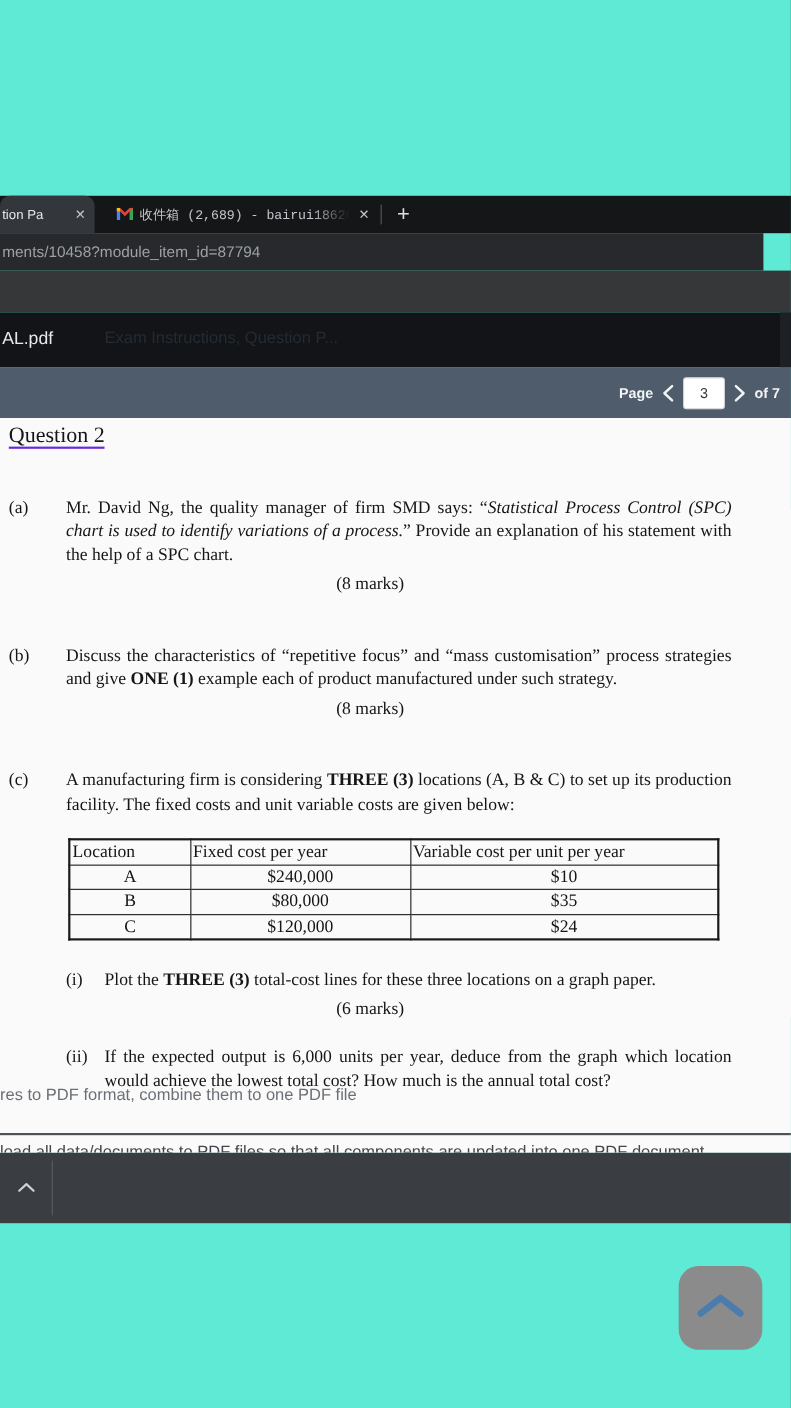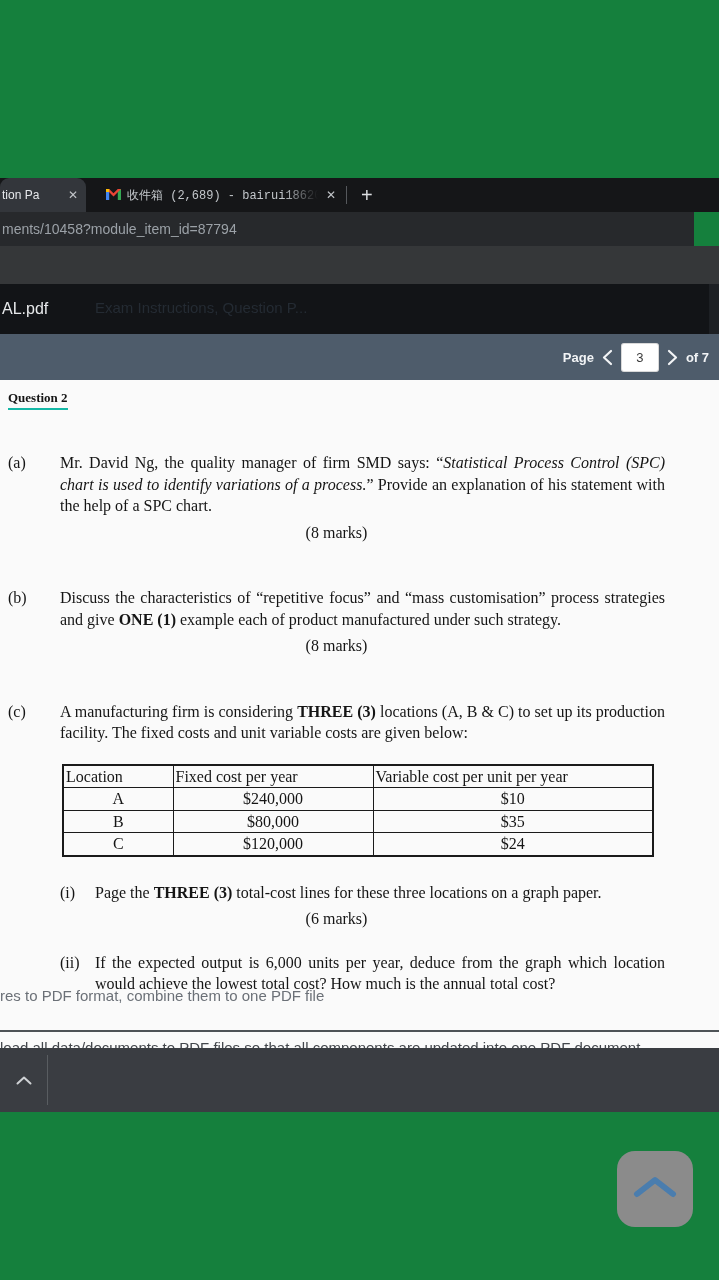--- a/index.html
+++ b/index.html
@@ -1,16 +1,16 @@
 <!DOCTYPE html>
 <html><head>
 <meta charset="utf-8">
 <style>
   html,body{margin:0;padding:0;background:#000;}
-  .screen{position:relative;width:719px;height:1280px;background:#15803d;overflow:hidden;
+  .screen{position:relative;width:719px;height:1280px;background:#5eead4;overflow:hidden;
           font-family:"Liberation Sans",sans-serif;}
 
   
   .tabbar{position:absolute;left:0;top:178px;width:719px;height:34px;background:#151618;
           display:flex;align-items:stretch;}
   .tab{display:flex;align-items:center;font-size:12px;}
   .tab-active{width:78px;background:#33363b;border-radius:9px 9px 0 0;color:#e5e7ea;
               padding:0 6px 0 2px;}
   .tab-title{flex:1;white-space:nowrap;overflow:hidden;}
   .tab-gmail{width:232px;margin-left:16px;color:#c3c7cb;padding:0 4px;}
@@ -39,22 +39,22 @@
   .pg-chev{display:flex;align-items:center;}
   .pg-box{width:38px;height:29px;background:#fff;border-radius:3px;color:#3a3a3a;
           font-size:13px;display:flex;align-items:center;justify-content:center;
           box-shadow:0 0 0 1px rgba(0,0,0,.15) inset;}
 
   
   .page{position:absolute;left:0;top:380px;width:719px;height:668px;background:#fafafa;
         overflow:hidden;}
   .content{padding:6px 54px 0 8px;font-family:"Liberation Serif",serif;font-size:16px;
            line-height:21.5px;color:#151515;text-align:justify;}
-  .doc-title{display:inline-block;font-size:13px;font-weight:bold;
-             border-bottom:2px solid #14b8a6;line-height:20px;}
+  .doc-title{display:inline-block;font-size:20px;font-weight:normal;
+             border-bottom:2px solid #6d28d9;line-height:20px;}
   .qrow{display:flex;}
   .m-a{margin-top:42px;} .m-b{margin-top:44px;} .m-c{margin-top:44px;}
   .qlabel{width:52px;flex:none;text-align:left;}
   .qtext{flex:1;}
   .it{font-style:italic;} .bd{font-weight:bold;}
   .marks{text-align:center;margin-top:5px;}
   .costtable{border-collapse:collapse;margin:20px 0 0 54px;
              font-family:"Liberation Serif",serif;font-size:16px;color:#151515;
              border:2px solid #1a1a1a;}
   .costtable td,.costtable th{border:1px solid #1a1a1a;height:20px;padding:0;}
@@ -180,21 +180,21 @@
         <tr>
           <td>C</td>
           <td>$120,000</td>
           <td>$24</td>
         </tr>
       </tbody>
         </table>
 
       <div class="subrow m-i">
         <div class="sublabel">(i)</div>
-        <div class="subtext"><span>Page the </span><span class="bd">THREE (3)</span><span> total-cost lines for these three locations on a graph paper.</span></div>
+        <div class="subtext"><span>Plot the </span><span class="bd">THREE (3)</span><span> total-cost lines for these three locations on a graph paper.</span></div>
       </div>
       <div class="marks">(6 marks)</div>
 
       <div class="subrow m-ii">
         <div class="sublabel">(ii)</div>
         <div class="subtext">If the expected output is 6,000 units per year, deduce from the graph which location would achieve the lowest total cost? How much is the annual total cost?</div>
       </div>
     </div>
 
     <div class="ovl-text">res to PDF format, combine them to one PDF file</div>

